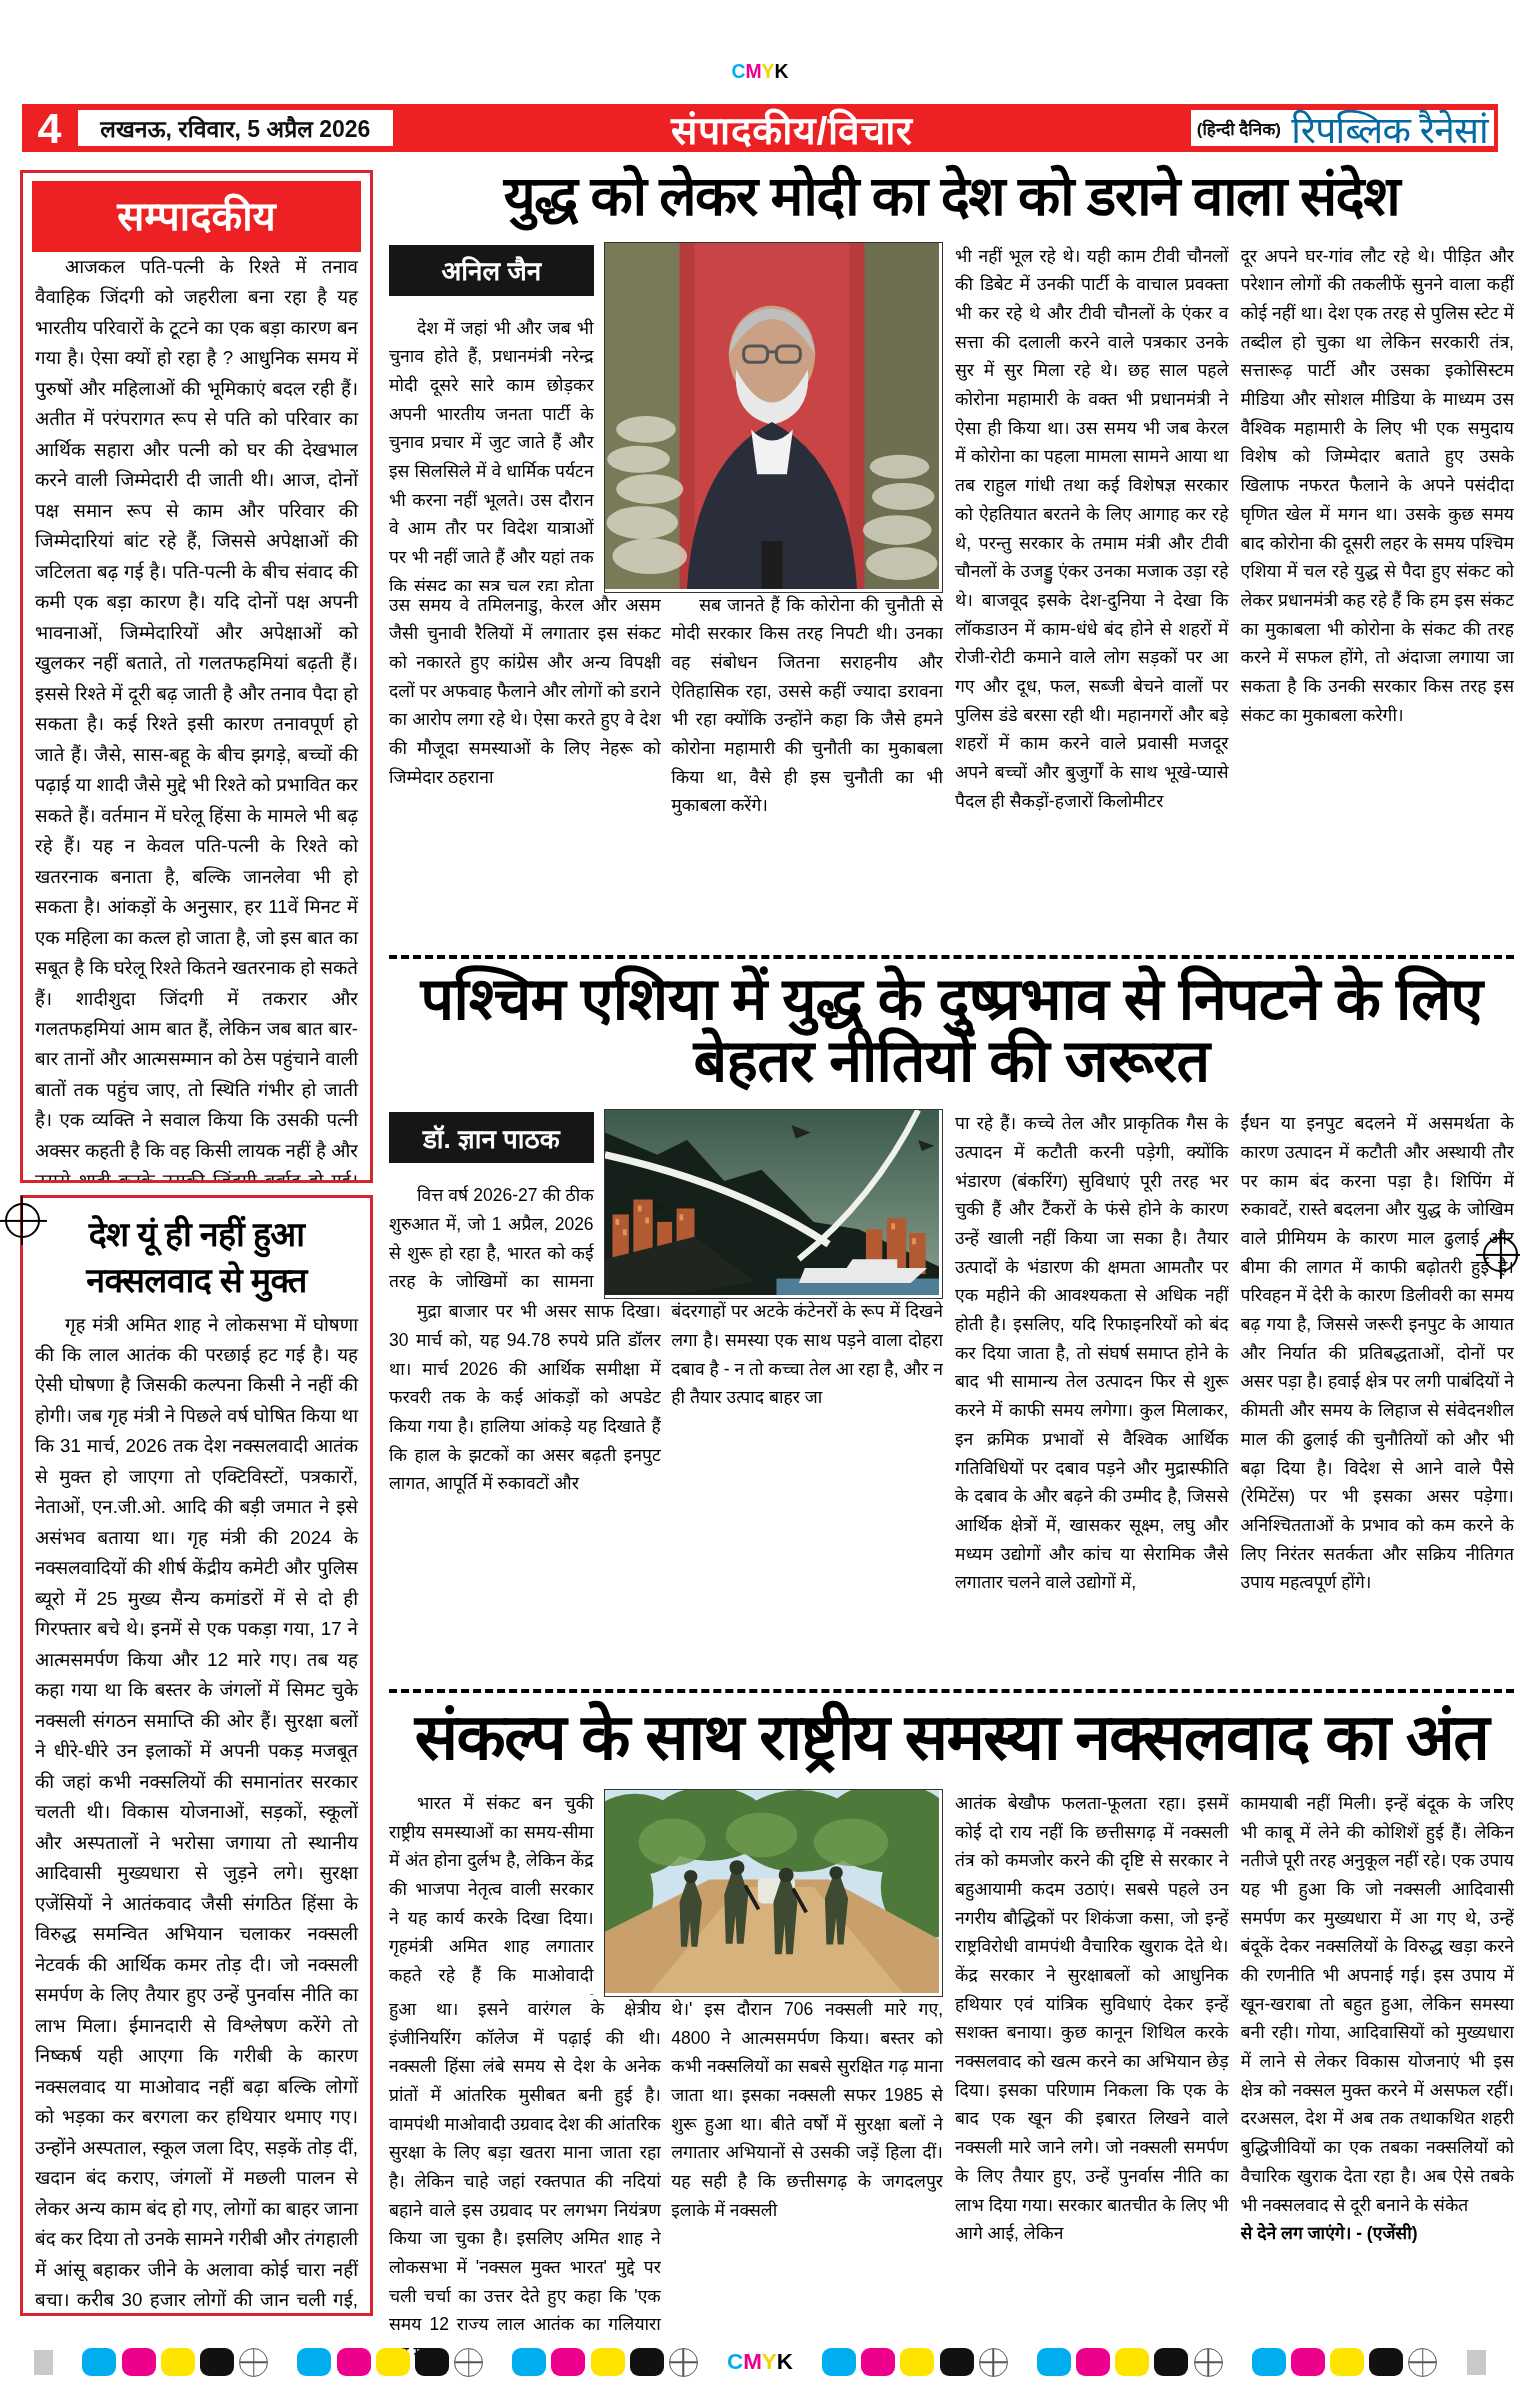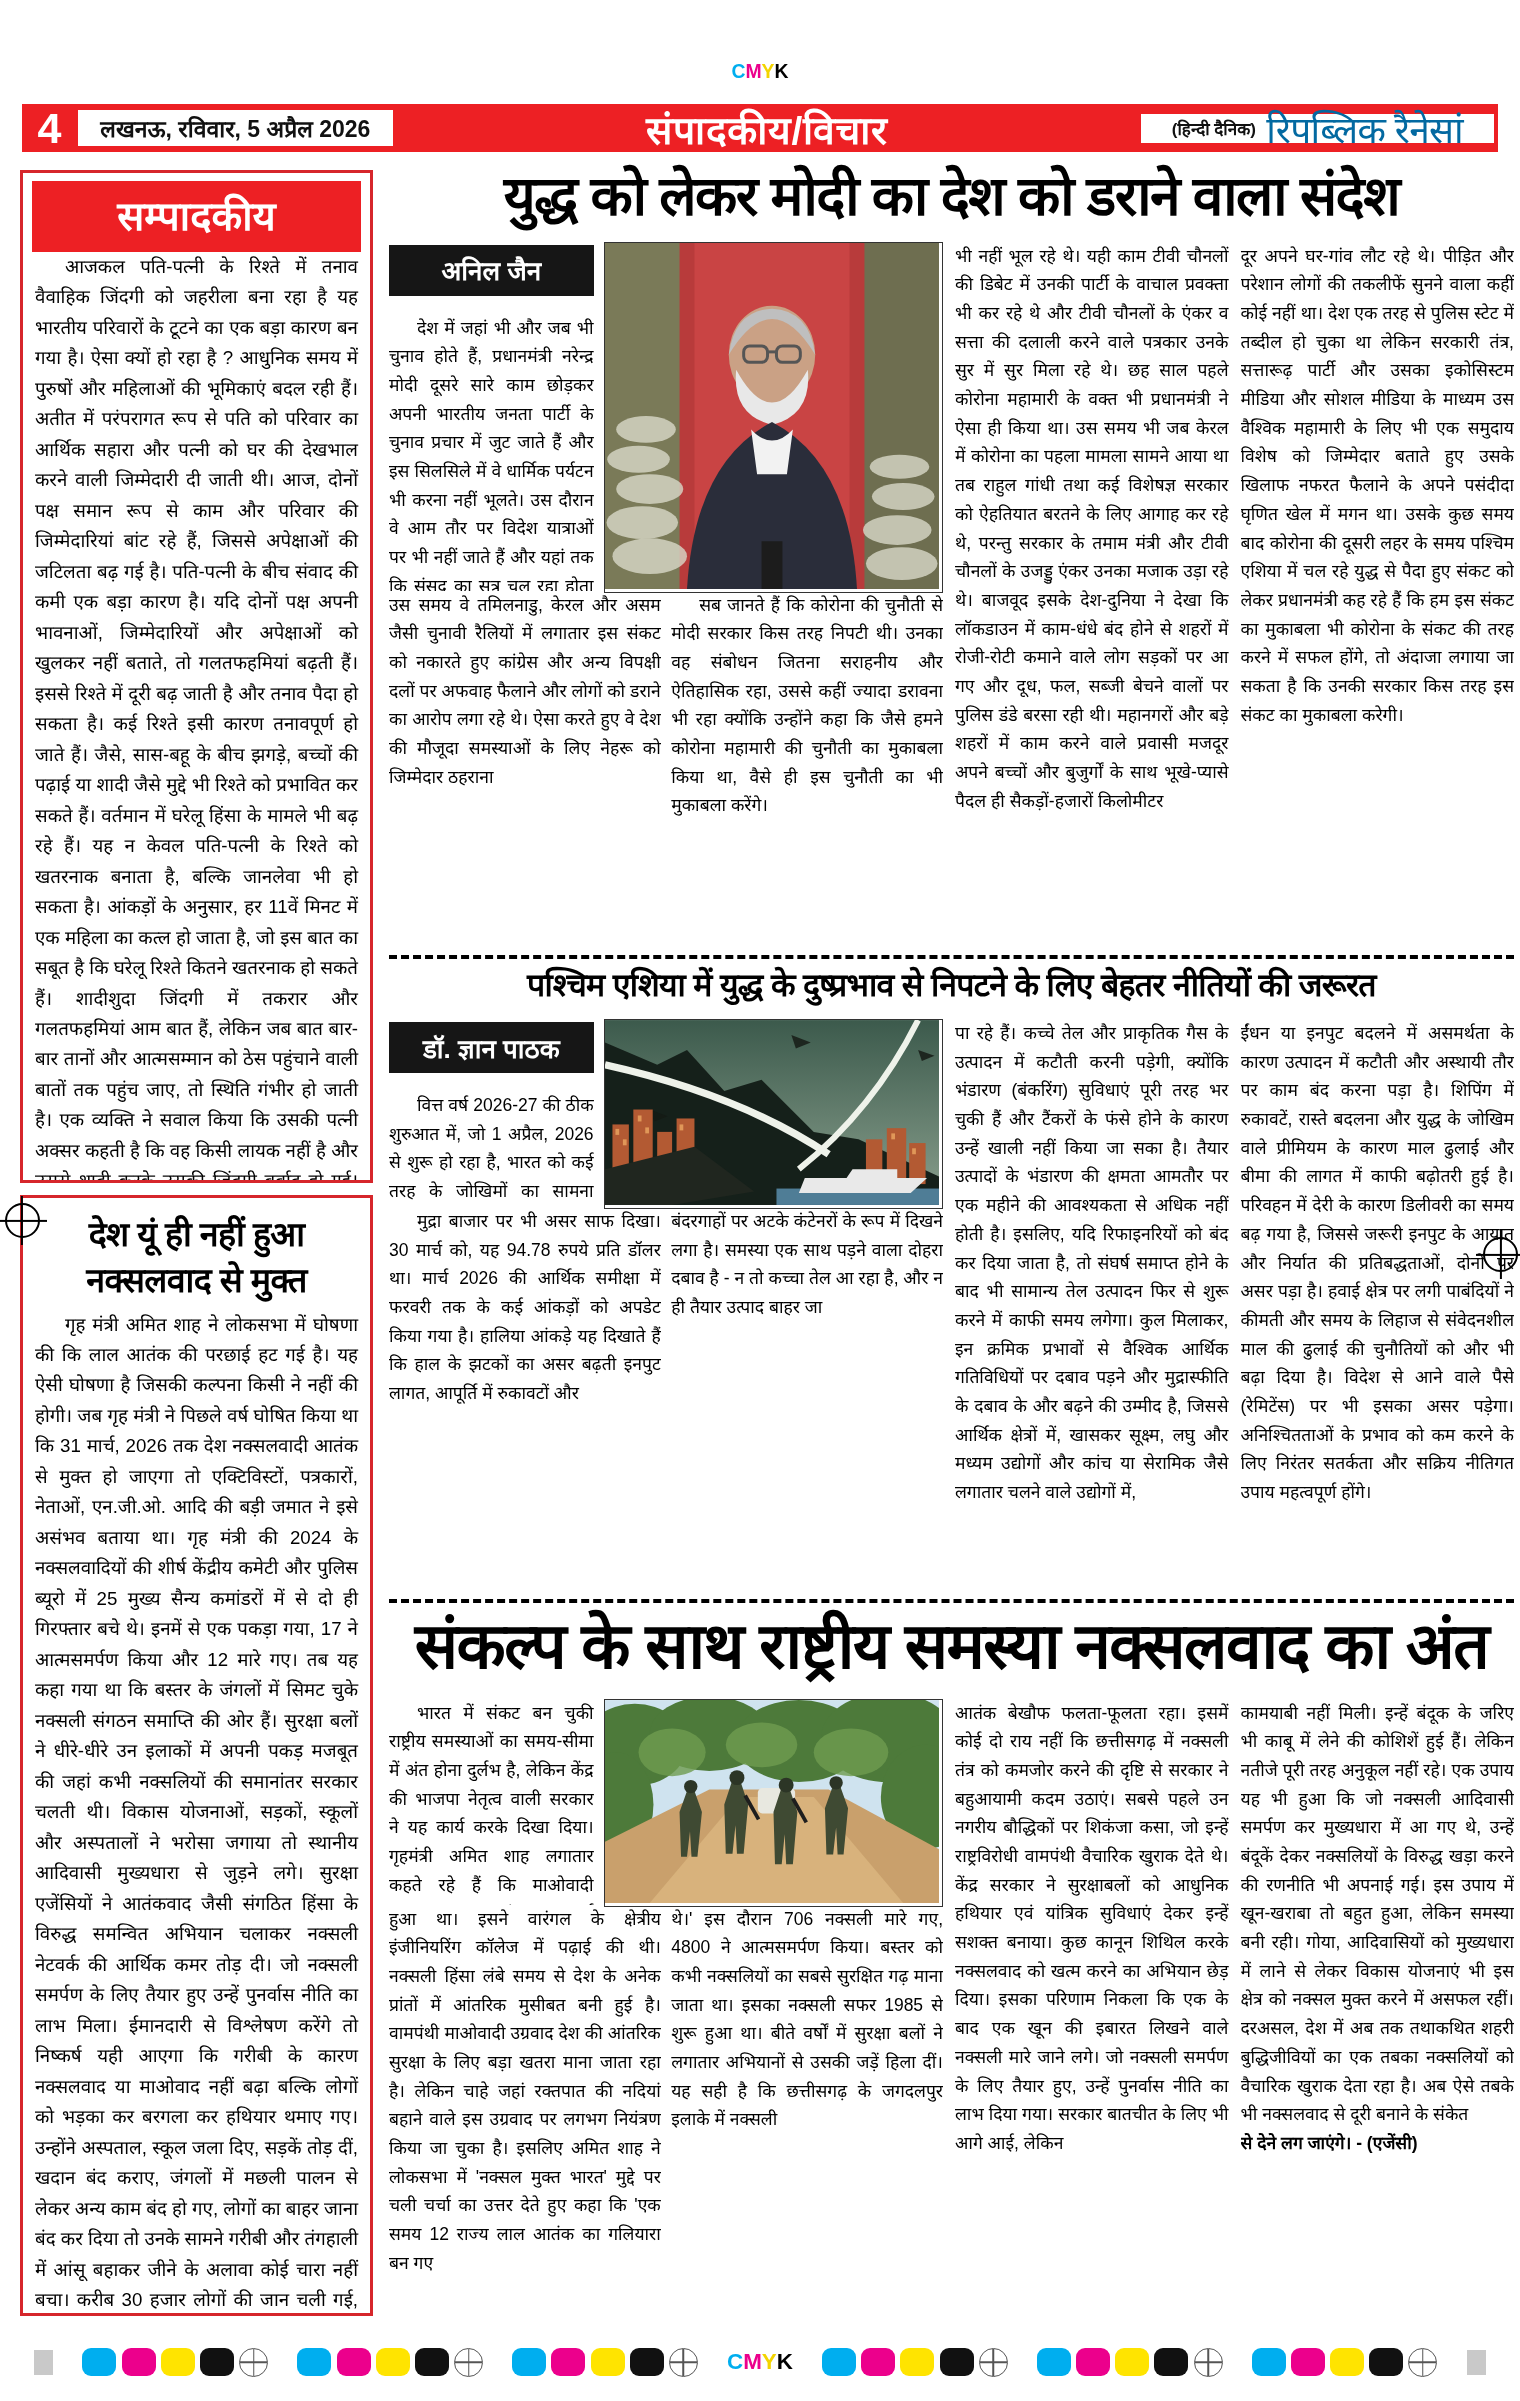--- a/index.html
+++ b/index.html
@@ -21,38 +21,38 @@
   .regmark.left{left:4.5px;top:1203px;}
   .regmark.right{left:1483px;top:1237px;}
 
   
   .masthead{position:absolute;left:22.4px;top:104px;width:1476px;height:48px;background:#ed2024;
             display:flex;align-items:center;}
   .page-num{width:54px;text-align:center;color:#fff;font-size:43px;font-weight:800;line-height:1;}
   .date-box{background:#fff;height:36px;margin-left:1.5px;padding:0 22.4px;display:flex;align-items:center;
             font-size:23px;font-weight:700;color:#111;}
   .section-title{flex:1;text-align:center;color:#fff;font-size:39px;font-weight:800;letter-spacing:0.7px;}
-  .brand-box{background:#fff;height:29px;margin-right:4.5px;padding:0 31px;display:flex;align-items:center;gap:10.4px;}
+  .brand-box{background:#fff;height:36px;margin-right:4.5px;padding:0 6px;display:flex;align-items:center;gap:10.4px;}
   .brand-daily{font-size:17px;font-weight:700;color:#111;}
   .brand-name{font-size:37px;font-weight:400;color:#0369a1;letter-spacing:-0.7px;text-align:right;}
 
   
   .sidebar-box{position:absolute;left:20px;width:353px;border:3px solid #d6262b;background:#fff;box-sizing:border-box;overflow:hidden;}
   .sbox1{top:170px;height:1013px;}
   .sbox2{top:1195px;height:1121px;}
   .side-banner{background:#ed2024;color:#fff;text-align:center;font-size:40px;font-weight:700;
                padding:6px 0 10.4px 0;margin:7.5px 9px 0 9px;}
   .side-head1{font-size:46px;font-weight:800;text-align:center;margin:16.4px 7.5px 10.4px 7.5px;letter-spacing:-0.7px;}
   .side-head2{font-size:34px;font-weight:800;text-align:center;margin:12px 4.5px 7.5px 4.5px;letter-spacing:-0.7px;}
   .side-body{font-size:18.7px;line-height:1.63;text-align:justify;margin:0 12px;text-indent:1.6em;}
 
   
   .articles{position:absolute;left:389px;top:166px;width:1125px;}
   .headline1{font-size:55px;font-weight:800;text-align:center;letter-spacing:-1.5px;margin:1.5px 0 16.4px 0;line-height:1.05;}
-  .headline2{font-size:32px;font-weight:800;text-align:center;letter-spacing:-0.7px;margin:10.4px 0 16.4px 0;line-height:1.05;}
+  .headline2{font-size:59px;font-weight:800;text-align:center;letter-spacing:-0.7px;margin:10.4px 0 16.4px 0;line-height:1.05;}
   .headline3{font-size:64px;font-weight:800;text-align:center;letter-spacing:-1.5px;margin:10.4px 0 18px 0;line-height:1.05;}
   .content{display:flex;gap:12px;overflow:hidden;}
   .c1{height:698px;} .c2{height:565px;} .c3{height:583px;}
   .zoneL{width:554px;display:flex;flex-direction:column;}
   .topRow{display:flex;gap:10.4px;}
   .colA{flex:1;overflow:hidden;}
   .bottomRow{flex:1;display:flex;gap:10.4px;overflow:hidden;}
   .bottomRow>div{flex:1;overflow:hidden;}
   .colR{flex:1;overflow:hidden;}
   .body-txt{font-size:17.5px;line-height:1.64;text-align:justify;}

